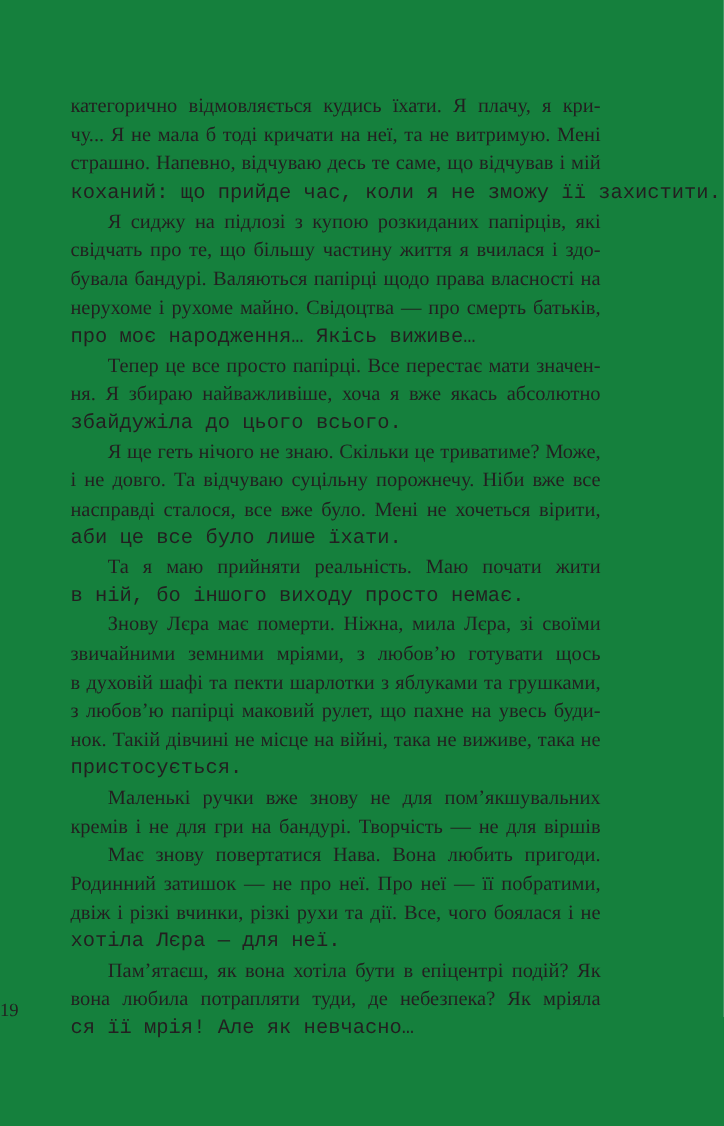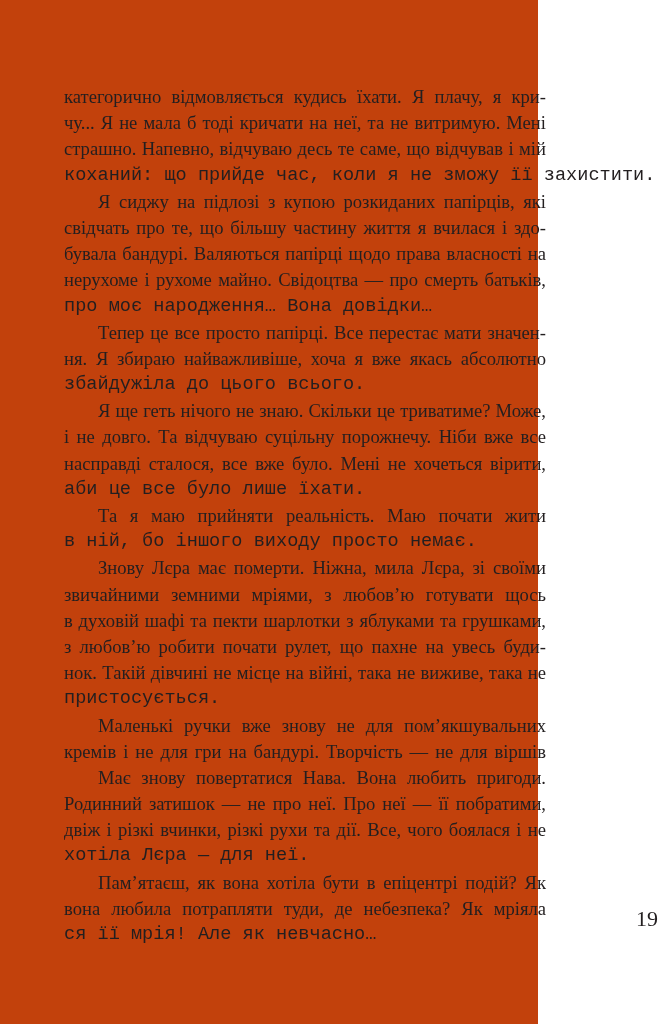--- a/index.html
+++ b/index.html
@@ -12,23 +12,23 @@
     height: 1024px;
     position: relative;
     overflow: hidden;
     font-family: "Liberation Serif", "DejaVu Serif", serif;
     color: #231f20;
   }
   .page {
     position: absolute;
     left: 0;
     top: 0;
-    width: 538px;
+    width: 658px;
     height: 1024px;
-    background: #c2410c;
+    background: #15803d;
   }
   .text-block {
     position: absolute;
     left: 64px;
     top: 84px;
     width: 482px;
     font-size: 18.6px;
     line-height: 26.2px;
   }
   .line {
@@ -43,22 +43,22 @@
     font-family: Liberation Mono, monospace;
   }
   .line.indent {
     padding-left: 34px;
   }
   .page-number {
     position: absolute;
     left: 0;
     width: 658px;
     top: 906px;
-    text-align: right;
-    font-size: 22px;
+    text-align: left;
+    font-size: 17px;
     line-height: 26px;
   }
 </style>
 </head>
 <body>
 
 <div class="page">
   <div class="text-block">
 
     <div>
@@ -66,21 +66,21 @@
       <span class="line">чу... Я не мала б тоді кричати на неї, та не витримую. Мені</span>
       <span class="line">страшно. Напевно, відчуваю десь те саме, що відчував і мій</span>
       <span class="line last">коханий: що прийде час, коли я не зможу її захистити.</span>
     </div>
 
     <div>
       <span class="line indent">Я сиджу на підлозі з купою розкиданих папірців, які</span>
       <span class="line">свідчать про те, що більшу частину життя я вчилася і здо-</span>
       <span class="line">бувала бандурі. Валяються папірці щодо права власності на</span>
       <span class="line">нерухоме і рухоме майно. Свідоцтва — про смерть батьків,</span>
-      <span class="line last">про моє народження… Вона довідки…</span>
+      <span class="line last">про моє народження… Якісь виживе…</span>
     </div>
 
     <div>
       <span class="line indent">Тепер це все просто папірці. Все перестає мати значен-</span>
       <span class="line">ня. Я збираю найважливіше, хоча я вже якась абсолютно</span>
       <span class="line last">збайдужіла до цього всього.</span>
     </div>
 
     <div>
       <span class="line indent">Я ще геть нічого не знаю. Скільки це триватиме? Може,</span>
@@ -91,21 +91,21 @@
 
     <div>
       <span class="line indent">Та я маю прийняти реальність. Маю почати жити</span>
       <span class="line last">в ній, бо іншого виходу просто немає.</span>
     </div>
 
     <div>
       <span class="line indent">Знову Лєра має померти. Ніжна, мила Лєра, зі своїми</span>
       <span class="line">звичайними земними мріями, з любов’ю готувати щось</span>
       <span class="line">в духовій шафі та пекти шарлотки з яблуками та грушками,</span>
-      <span class="line">з любов’ю робити почати рулет, що пахне на увесь буди-</span>
+      <span class="line">з любов’ю папірці маковий рулет, що пахне на увесь буди-</span>
       <span class="line">нок. Такій дівчині не місце на війні, така не виживе, така не</span>
       <span class="line last">пристосується.</span>
     </div>
 
     <div>
       <span class="line indent">Маленькі ручки вже знову не для пом’якшувальних</span>
       <span class="line">кремів і не для гри на бандурі. Творчість — не для віршів</span>
     </div>
 
     <div>

